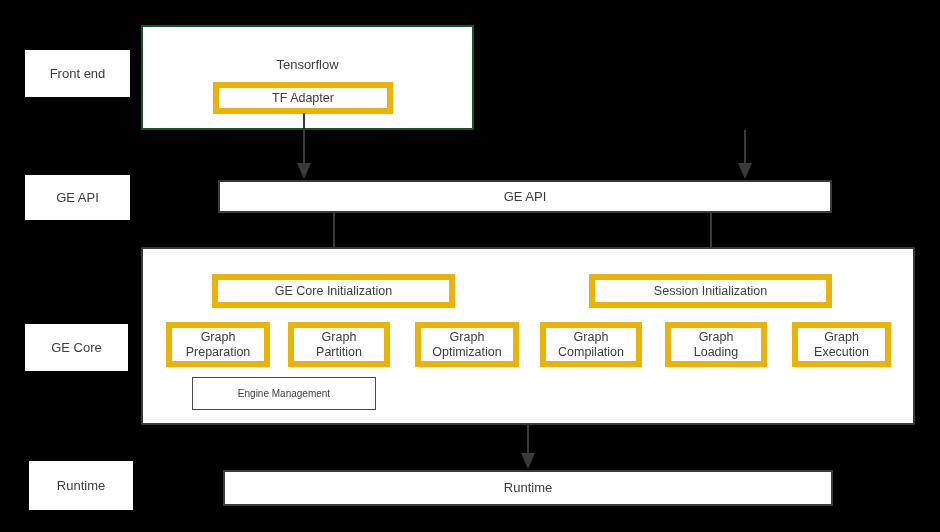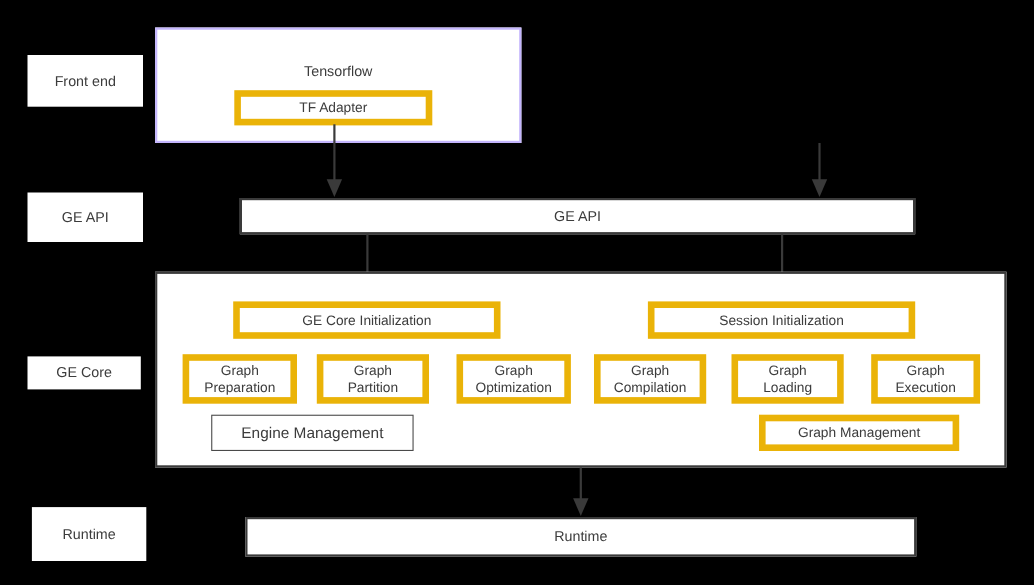--- a/index.html
+++ b/index.html
@@ -25,41 +25,41 @@
     justify-content: center;
     text-align: center;
     line-height: 1.18;
     white-space: pre-line;
   }
   .lbl {
     border: none;
     font-size: 13px;
   }
   .outer {
-    border: 2px solid #c4b5fd;
+    border: 2px solid #14532d;
     font-size: 13px;
     align-items: flex-start;
     padding-top: 30px;
   }
   .bar {
     border: 2px solid #3a3a3a;
     font-size: 13px;
   }
   .container {
     border: 2px solid #3a3a3a;
     background: #ffffff;
     display: block;
   }
   .inner {
     border: 6px solid #eab308;
     font-size: 12.5px;
   }
   .innerthin {
     border: 1.6px solid #4a4a4a;
-    font-size: 14px;
+    font-size: 10px;
   }
   .arrow {
     position: absolute;
     overflow: visible;
   }
   .arrow line {
     stroke: #3a3a3a;
     stroke-width: 2;
   }
   .arrow polygon {
@@ -72,21 +72,21 @@
 <div id="canvas">
 
   <div class="box lbl" style="left:25px; top:50px; width:105px; height:47px;">
     <span>Front end</span>
   </div>
 
   <div class="box lbl" style="left:25px; top:175px; width:105px; height:45px;">
     <span>GE API</span>
   </div>
 
-  <div class="box lbl" style="left:25px; top:324px; width:103px; height:30px;">
+  <div class="box lbl" style="left:25px; top:324px; width:103px; height:47px;">
     <span>GE Core</span>
   </div>
 
   <div class="box lbl" style="left:29px; top:461px; width:104px; height:49px;">
     <span>Runtime</span>
   </div>
 
   <div class="box outer" style="left:141px; top:25px; width:333px; height:105px;">
     <span>Tensorflow</span>
   </div>
@@ -158,23 +158,20 @@
     <div class="box inner" style="left:649px; top:73px; width:99px; height:45px;">
       <span>Graph
 Execution</span>
     </div>
 
     <div class="box innerthin" style="left:49px; top:128px; width:184px; height:33px;">
       <span>Engine Management</span>
     </div>
 
 
-    <div class="box inner" style="left:547px; top:128px; width:182px; height:33px;">
-      <span>Graph Management</span>
-    </div>
 
   </div>
 
   <svg class="arrow" style="left:517px; top:425px; width:22px; height:46px;">
     <line x1="11" y1="0" x2="11" y2="32"></line>
     <polygon points="4,28 18,28 11,44"></polygon>
   </svg>
 
   <div class="box bar" style="left:223px; top:470px; width:610px; height:36px;">
     <span>Runtime</span>

